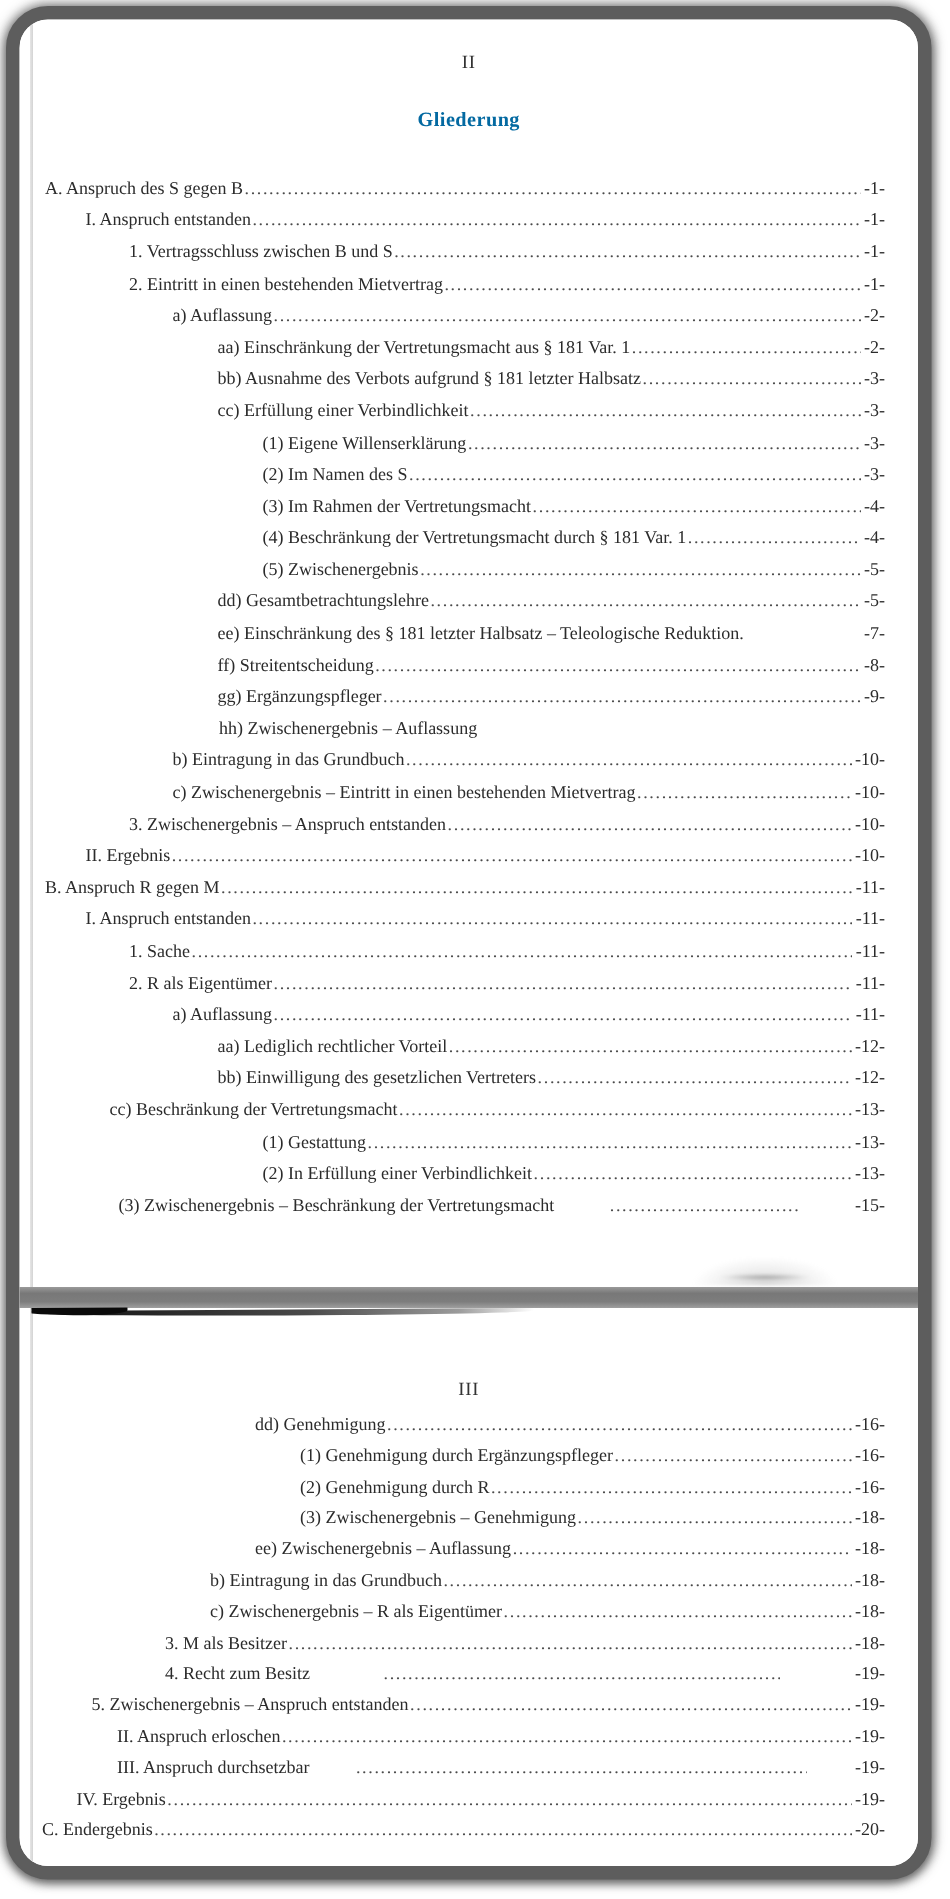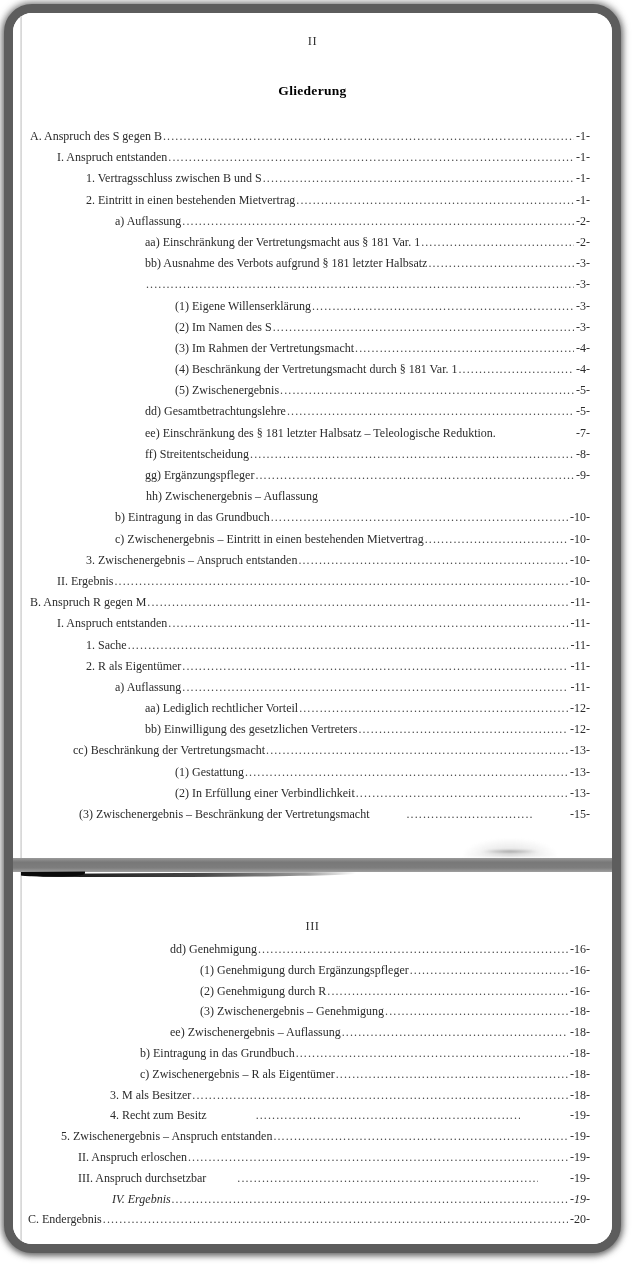--- a/index.html
+++ b/index.html
@@ -53,26 +53,26 @@
     text-align: center;
     font-size: 12.5px;
     line-height: 15px;
     letter-spacing: 0.5px;
     color: #333;
   }
   .page-1 .pagenum { padding-top: 21px; }
   .page-2 .pagenum { padding-top: 47px; }
 
   .doc-heading {
-    margin-top: 34px;
+    margin-top: 23px;
     text-align: center;
     font-weight: bold;
     font-size: 13.5px;
     line-height: 16px;
-    color: #000000;
+    color: #0369a1;
     letter-spacing: 0.3px;
   }
 
   .toc {
     margin-top: 27px;
     padding-right: 22px;
     font-size: 12px;
   }
   .page-2 .toc { margin-top: 5px; }
 
@@ -183,20 +183,21 @@
           <span class="lbl">aa) Einschränkung der Vertretungsmacht aus § 181 Var. 1</span>
           <span class="lead">................................................................................................................................................................................................................................................................................................................................</span>
           <span class="pg">-2-</span>
         </div>
         <div class="toc-row" style="padding-left: 132px;">
           <span class="lbl">bb) Ausnahme des Verbots aufgrund § 181 letzter Halbsatz</span>
           <span class="lead">................................................................................................................................................................................................................................................................................................................................</span>
           <span class="pg">-3-</span>
         </div>
         <div class="toc-row" style="padding-left: 132px;">
+          <span class="lbl">cc) Erfüllung einer Verbindlichkeit</span>
           <span class="lead">................................................................................................................................................................................................................................................................................................................................</span>
           <span class="pg">-3-</span>
         </div>
         <div class="toc-row" style="padding-left: 162px;">
           <span class="lbl">(1) Eigene Willenserklärung</span>
           <span class="lead">................................................................................................................................................................................................................................................................................................................................</span>
           <span class="pg">-3-</span>
         </div>
         <div class="toc-row" style="padding-left: 162px;">
           <span class="lbl">(2) Im Namen des S</span>
@@ -381,21 +382,21 @@
         <div class="toc-row" style="padding-left: 65px;">
           <span class="lbl">II. Anspruch erloschen</span>
           <span class="lead">................................................................................................................................................................................................................................................................................................................................</span>
           <span class="pg">-19-</span>
         </div>
         <div class="toc-row" style="padding-left: 65px; gap: 30px;">
           <span class="lbl">III. Anspruch durchsetzbar</span>
           <span class="lead">................................................................................................................................................................................................................................................................................................................................</span>
           <span class="pg">-19-</span>
         </div>
-        <div class="toc-row" style="padding-left: 99px; font-style: italic;">
+        <div class="toc-row" style="padding-left: 38px;">
           <span class="lbl">IV. Ergebnis</span>
           <span class="lead">................................................................................................................................................................................................................................................................................................................................</span>
           <span class="pg">-19-</span>
         </div>
         <div class="toc-row" style="padding-left: 15px;">
           <span class="lbl">C. Endergebnis</span>
           <span class="lead">................................................................................................................................................................................................................................................................................................................................</span>
           <span class="pg">-20-</span>
         </div>
       </div>

